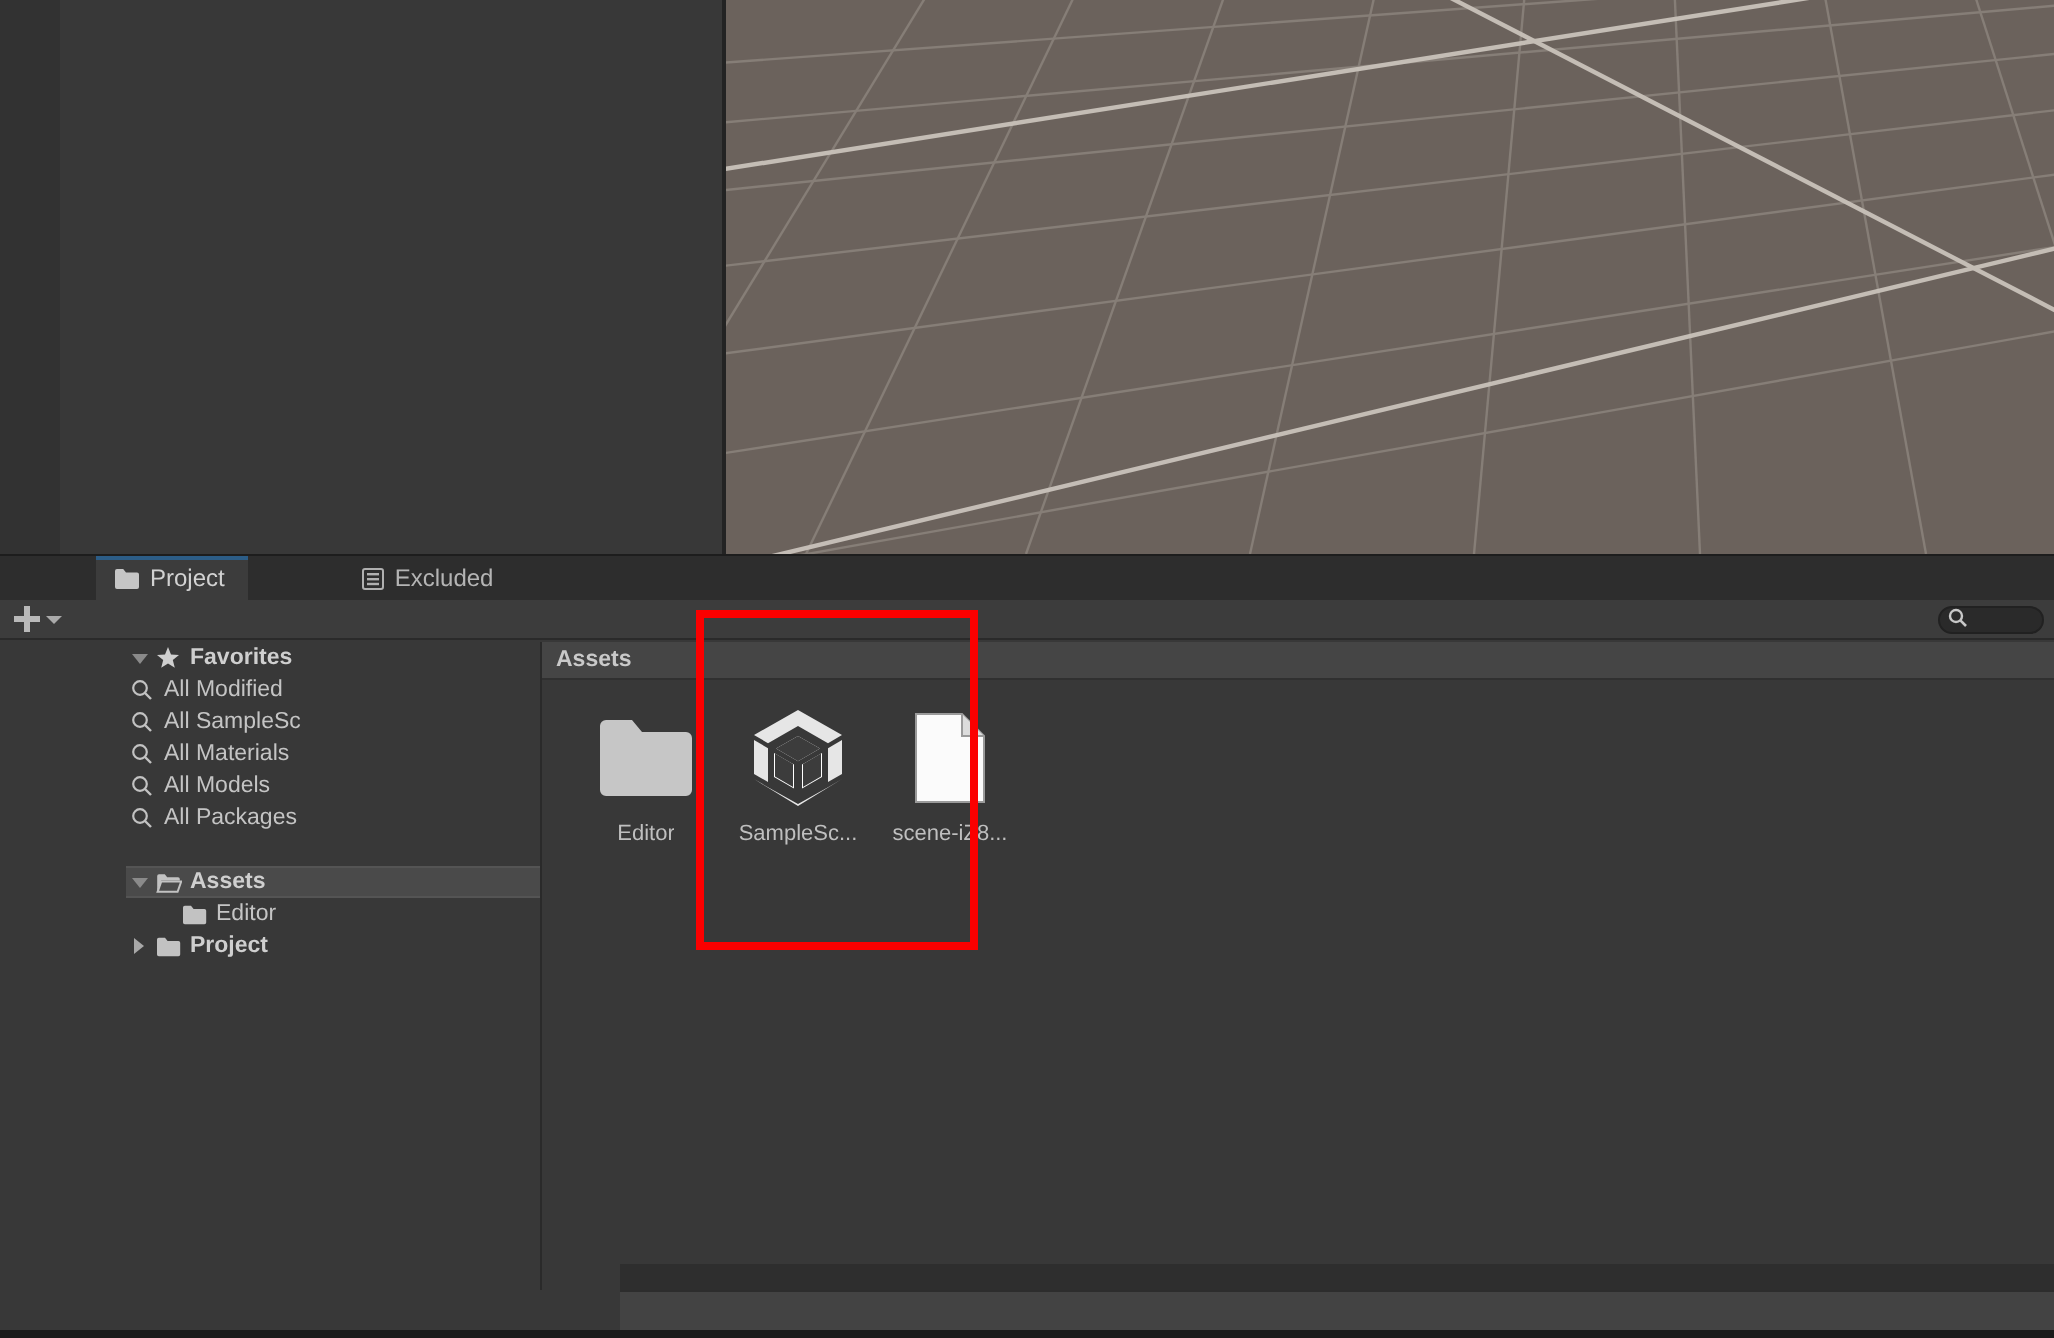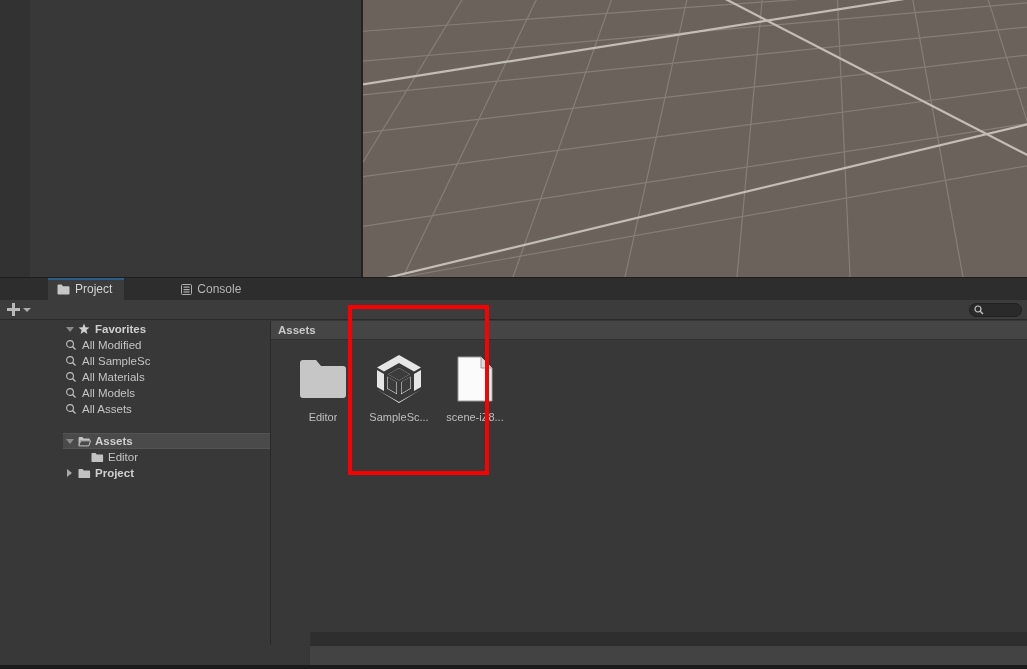--- a/index.html
+++ b/index.html
@@ -392,21 +392,21 @@
     </div>
     <div class="tab">
       <span class="tab-icon">
         <svg width="11" height="11" viewBox="0 0 11 11">
           <rect x="0.5" y="0.5" width="10" height="10" rx="1" fill="none" stroke="#b0b0b0"></rect>
           <rect x="2.5" y="2.5" width="6" height="1.2" fill="#b0b0b0"></rect>
           <rect x="2.5" y="5" width="6" height="1.2" fill="#b0b0b0"></rect>
           <rect x="2.5" y="7.4" width="6" height="1.2" fill="#b0b0b0"></rect>
         </svg>
       </span>
-      <span>Console</span>
+      <span>Excluded</span>
     </div>
   </div>
 
   <div class="toolbar">
     <div class="tb-add">
       <span class="plus-glyph"></span>
       <span class="caret-down"></span>
     </div>
     <div class="tb-spacer"></div>
     <div class="search-box">
@@ -477,21 +477,21 @@
         <span class="tlabel">All Models</span>
       </div>
 
       <div class="tree-row indent-1">
         <span class="ticon">
           <svg width="12" height="12" viewBox="0 0 12 12">
               <circle cx="5" cy="5" r="3.4" fill="none" stroke="#c2c2c2" stroke-width="1.1"></circle>
               <line x1="7.5" y1="7.5" x2="10.5" y2="10.5" stroke="#c2c2c2" stroke-width="1.2"></line>
             </svg>
         </span>
-        <span class="tlabel">All Assets</span>
+        <span class="tlabel">All Packages</span>
       </div>
 
       <div class="tree-row"></div>
 
       <div class="tree-row bold selected">
         <span class="arrow">
             <span class="tri-down"></span>
           </span>
         <span class="ticon">
           <svg width="13" height="11" viewBox="0 0 13 11">

